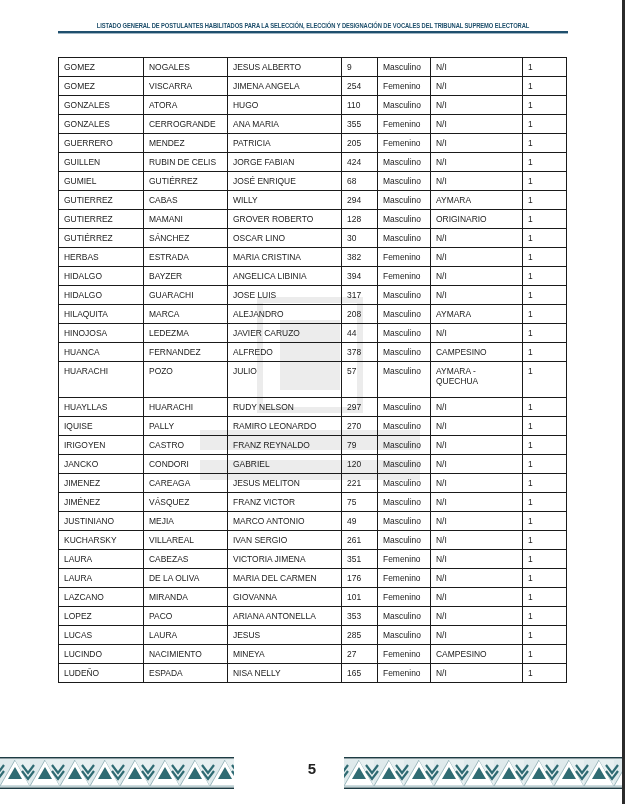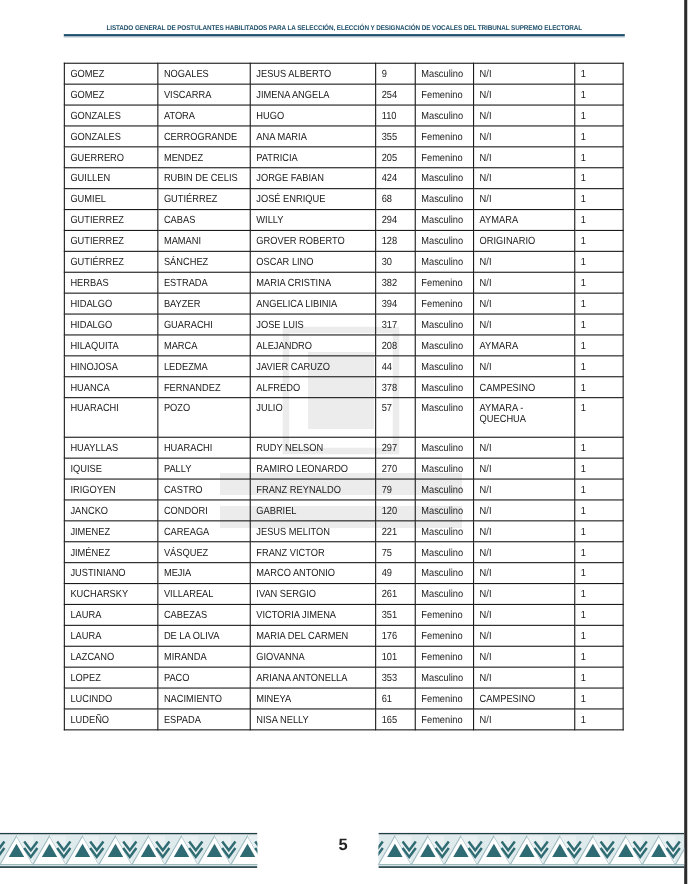--- a/index.html
+++ b/index.html
@@ -328,24 +328,33 @@
       <tr>
         <td><span>LOPEZ</span></td>
         <td><span>PACO</span></td>
         <td><span>ARIANA ANTONELLA</span></td>
         <td><span>353</span></td>
         <td><span>Masculino</span></td>
         <td><span>N/I</span></td>
         <td><span>1</span></td>
       </tr>
       <tr>
+        <td><span>LUCAS</span></td>
+        <td><span>LAURA</span></td>
+        <td><span>JESUS</span></td>
+        <td><span>285</span></td>
+        <td><span>Masculino</span></td>
+        <td><span>N/I</span></td>
+        <td><span>1</span></td>
+      </tr>
+      <tr>
         <td><span>LUCINDO</span></td>
         <td><span>NACIMIENTO</span></td>
         <td><span>MINEYA</span></td>
-        <td><span>61</span></td>
+        <td><span>27</span></td>
         <td><span>Femenino</span></td>
         <td><span>CAMPESINO</span></td>
         <td><span>1</span></td>
       </tr>
       <tr>
         <td><span>LUDEÑO</span></td>
         <td><span>ESPADA</span></td>
         <td><span>NISA NELLY</span></td>
         <td><span>165</span></td>
         <td><span>Femenino</span></td>

